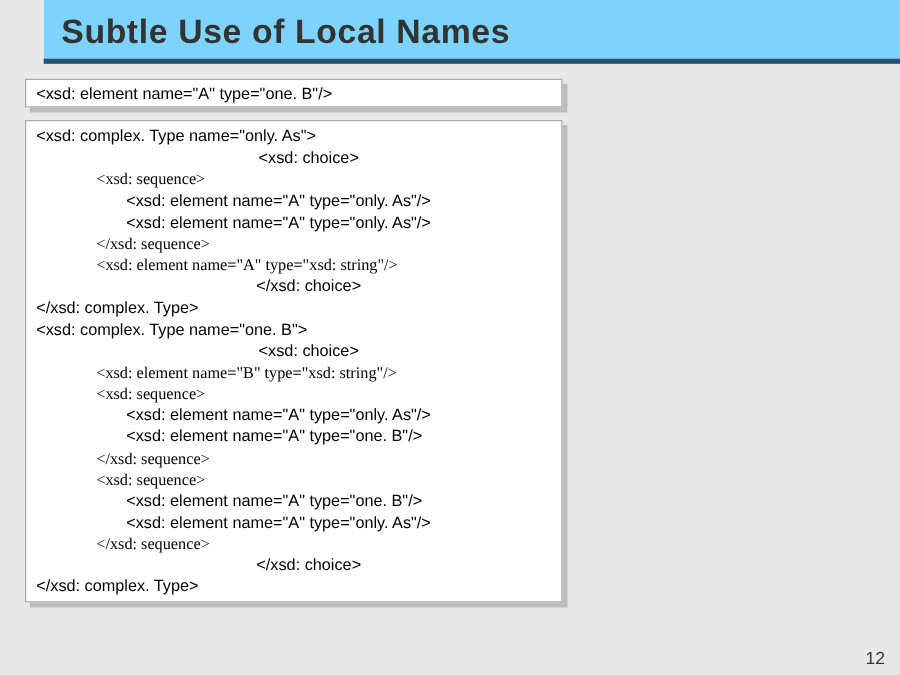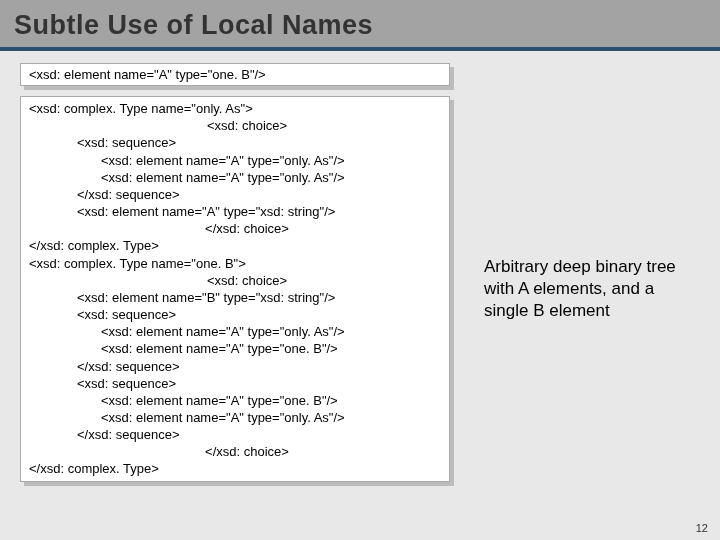--- a/index.html
+++ b/index.html
@@ -5,23 +5,24 @@
   * { margin: 0; padding: 0; box-sizing: border-box; }
   body {
     width: 720px;
     height: 540px;
     background: #e8e8e8;
     font-family: Arial, Helvetica, sans-serif;
     position: relative;
     overflow: hidden;
   }
   .title-bar {
-    background: #a3a3a3;
+    background: #7dd3fc;
     padding: 10px 14px 6px 14px;
     border-bottom: 4px solid #2b5070;
+    margin-left: 35px;
   }
   .title-bar h1 {
     font-family: "Arial Black", Arial, sans-serif;
     font-weight: 900;
     font-size: 27px;
     color: #333;
     letter-spacing: 0.5px;
   }
   .content {
     padding: 12px 20px 8px 20px;
@@ -36,36 +37,36 @@
     font-family: Arial, Helvetica, sans-serif;
     font-size: 13px;
     line-height: 1.32;
     color: #000;
     width: 430px;
   }
   .code-box.tall {
     padding: 3px 8px;
   }
   .i1 { padding-left: 24px; text-align: center; }
-  .i2 { padding-left: 48px; }
+  .i2 { padding-left: 48px; font-family: Liberation Serif, serif; }
   .i3 { padding-left: 72px; }
   .annotation {
     position: absolute;
     right: 26px;
     top: 205px;
     width: 210px;
     font-size: 17px;
     color: #000;
     line-height: 1.3;
   }
   .page-num {
     position: absolute;
     right: 12px;
     bottom: 6px;
-    font-size: 11px;
+    font-size: 14px;
     color: #333;
   }
 </style>
 </head>
 <body>
 
 <div class="title-bar">
   <h1>Subtle Use of Local Names</h1>
 </div>
 
@@ -94,17 +95,16 @@
     <div class="i3">&lt;xsd: element name="A" type="one. B"/&gt;</div>
     <div class="i2">&lt;/xsd: sequence&gt;</div>
     <div class="i2">&lt;xsd: sequence&gt;</div>
     <div class="i3">&lt;xsd: element name="A" type="one. B"/&gt;</div>
     <div class="i3">&lt;xsd: element name="A" type="only. As"/&gt;</div>
     <div class="i2">&lt;/xsd: sequence&gt;</div>
     <div class="i1">&lt;/xsd: choice&gt;</div>
     <div>&lt;/xsd: complex. Type&gt;</div>
   </div>
 
-  <div class="annotation">Arbitrary deep binary tree with A elements, and a single B element</div>
 
 </div>
 
 <div class="page-num">12</div>
 
 </body></html>

